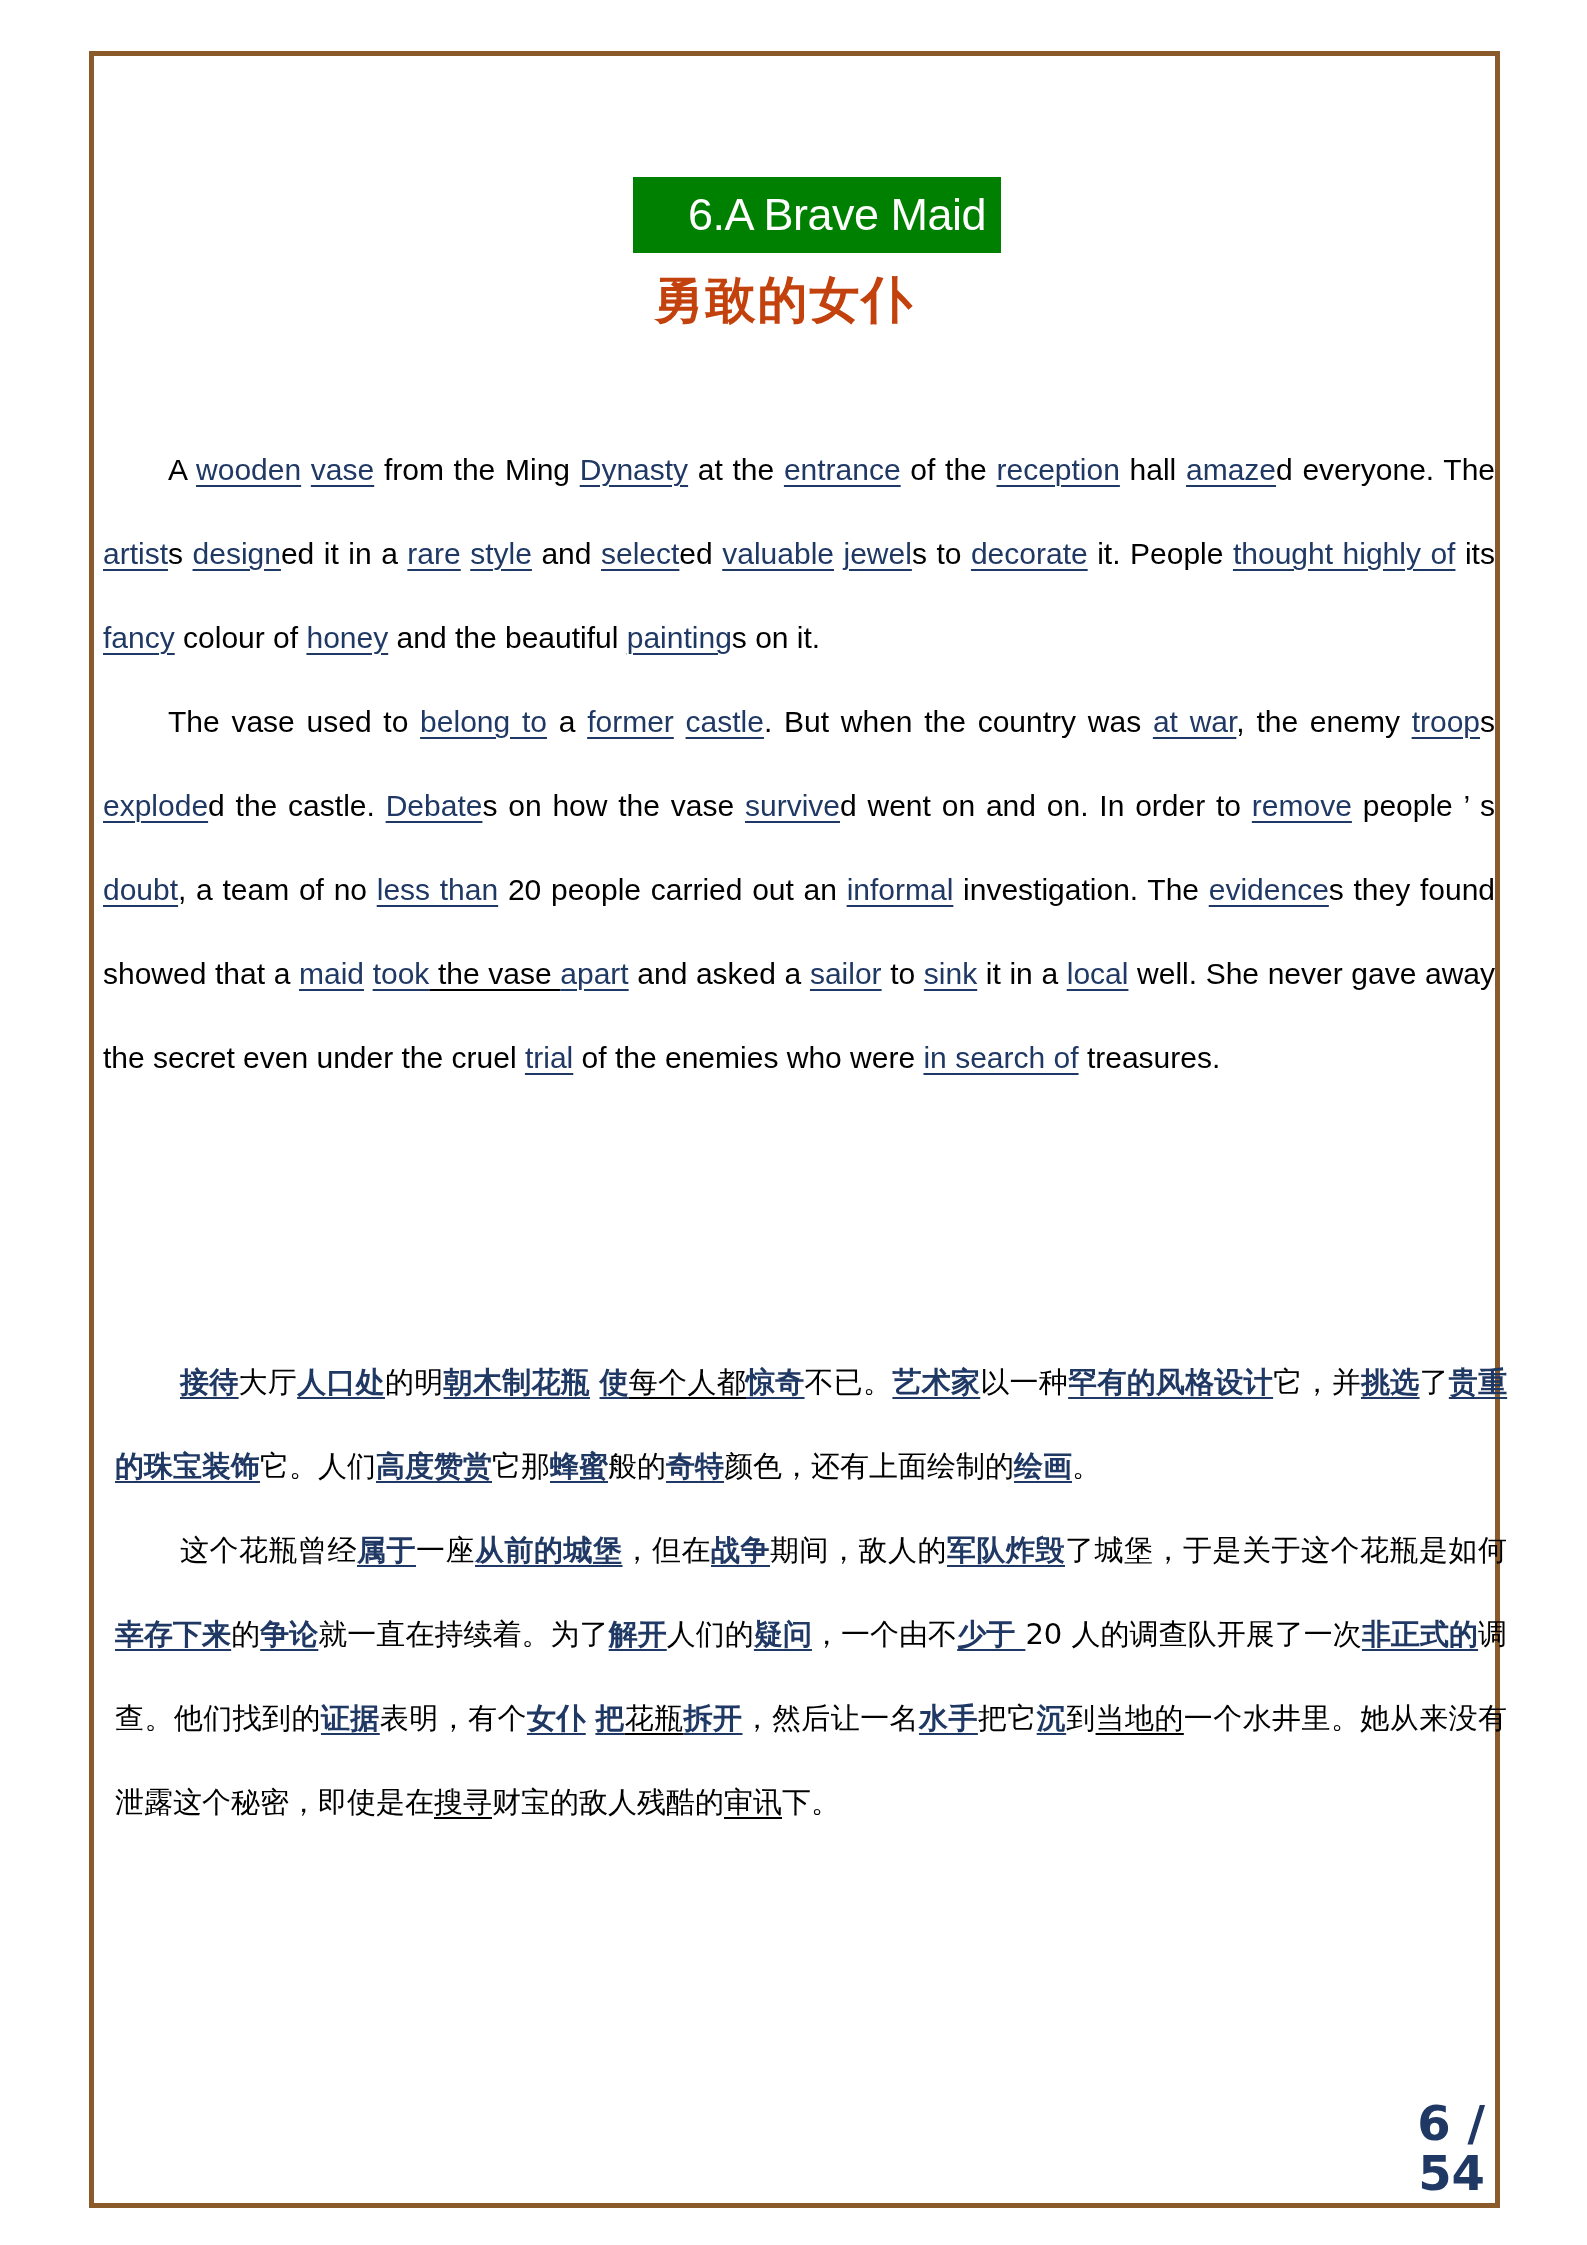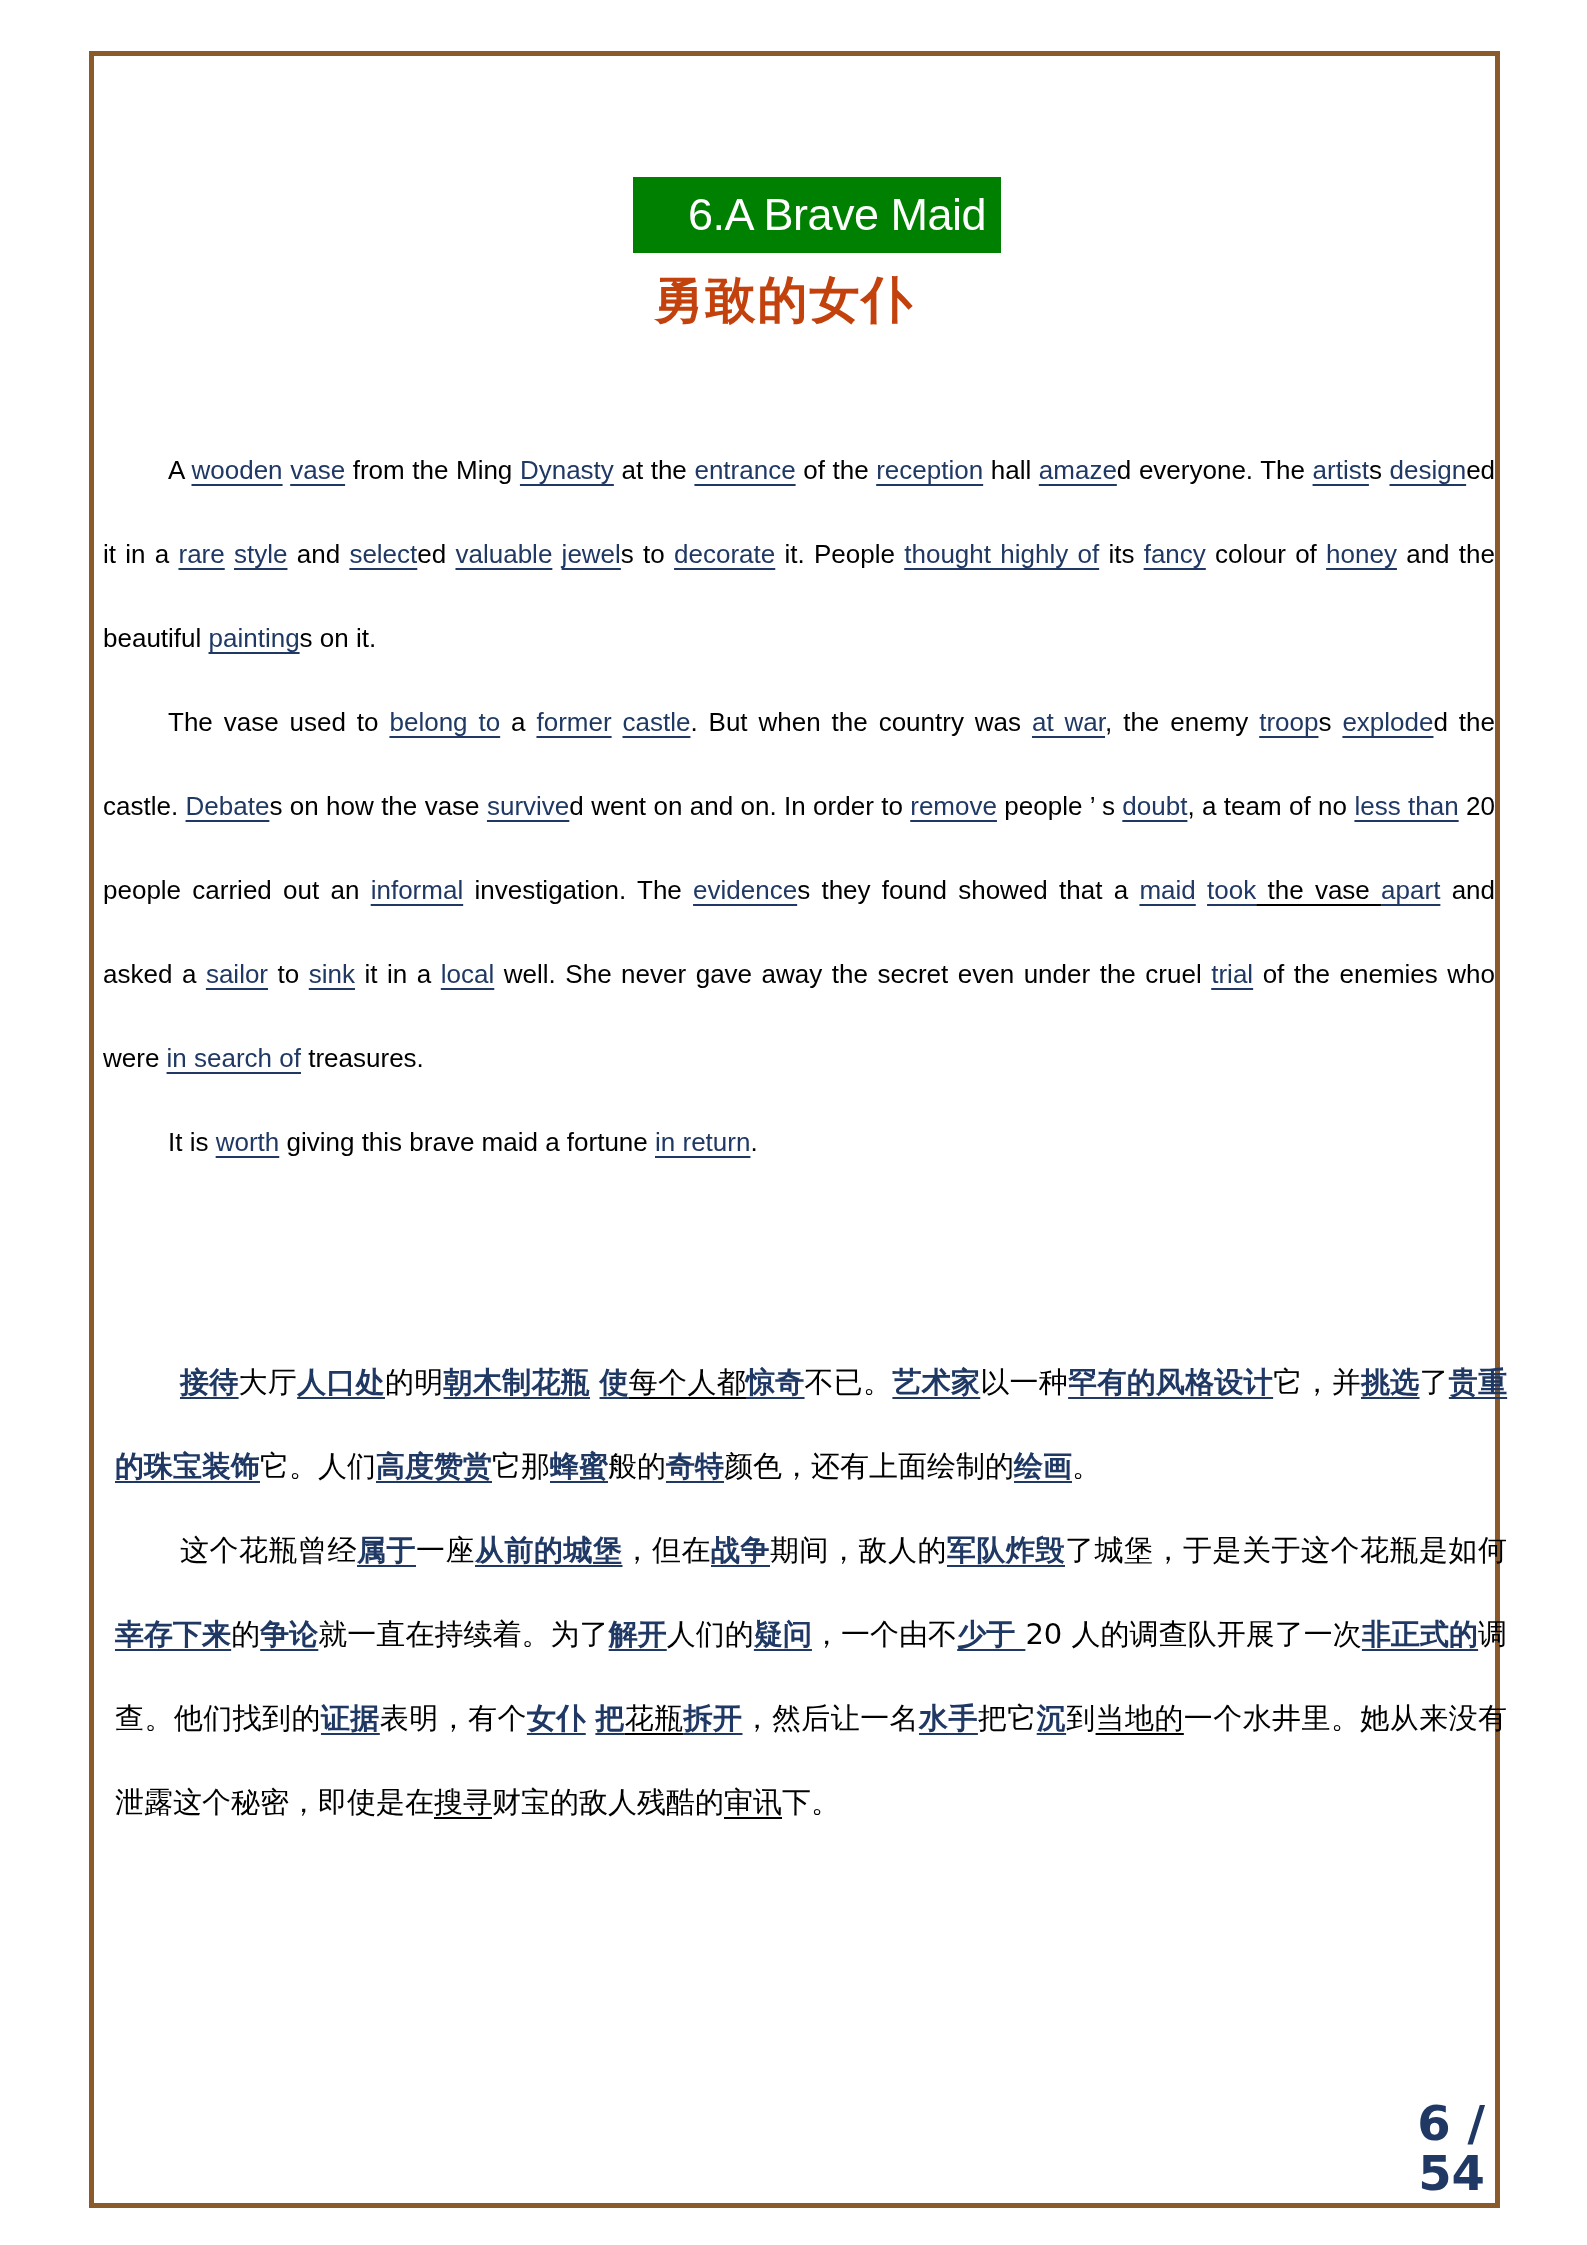--- a/index.html
+++ b/index.html
@@ -16,21 +16,21 @@
     font-family: "Liberation Sans", sans-serif; font-size: 45px; line-height: 76px;
     text-align: center; white-space: nowrap; letter-spacing: -0.5px; padding-left: 40px;
   }
   .title-cn {
     position: absolute; left: 0; width: 1567px; top: 268px; text-align: center;
     color: #c2410c; font-family: "DejaVu Sans", sans-serif; font-weight: bold;
     font-size: 50px; line-height: 64px; letter-spacing: 2px;
   }
   .body-en {
     position: absolute; left: 103px; top: 428px; width: 1392px;
-    font-family: "Liberation Sans", sans-serif; font-size: 26px; line-height: 84px; color: #000;
+    font-family: "Liberation Sans", sans-serif; font-size: 30px; line-height: 84px; color: #000;
   }
   .body-cn {
     position: absolute; left: 103px; top: 1340px; width: 1392px;
     font-family: "DejaVu Sans", sans-serif; font-size: 29px; line-height: 84px; color: #000; margin-left: 12px;
   }
   p { margin: 0; text-align: justify; text-indent: 65px; }
   .v { color: #1f3864; text-decoration: underline; text-decoration-color: #1f3864; text-decoration-thickness: 2px; text-underline-offset: 5px; }
   .vb { color: #1f3864; font-weight: bold; text-decoration: underline; text-decoration-thickness: 2px; text-underline-offset: 5px; }
   .u { text-decoration: underline; text-decoration-thickness: 2px; text-underline-offset: 5px; }
   .ub { font-weight: normal; text-decoration: underline; text-decoration-thickness: 2px; text-underline-offset: 5px; }
@@ -43,21 +43,20 @@
 <body>
 
 <div class="frame"></div>
 
 <div class="title-en">6.A Brave Maid</div>
 <div class="title-cn">勇敢的女仆</div>
 
 <div class="body-en">
   <p><span>A </span><span class="v">wooden</span><span> </span><span class="v">vase</span><span> from the Ming </span><span class="v">Dynasty</span><span> at the </span><span class="v">entrance</span><span> of the </span><span class="v">reception</span><span> hall </span><span class="v">amaze</span><span>d everyone. The </span><span class="v">artist</span><span>s </span><span class="v">design</span><span>ed it in a </span><span class="v">rare</span><span> </span><span class="v">style</span><span> and </span><span class="v">select</span><span>ed </span><span class="v">valuable</span><span> </span><span class="v">jewel</span><span>s to </span><span class="v">decorate</span><span> it. People </span><span class="v">thought highly of</span><span> its </span><span class="v">fancy</span><span> colour of </span><span class="v">honey</span><span> and the beautiful </span><span class="v">painting</span><span>s on it.</span></p>
   <p><span>The vase used to </span><span class="v">belong to</span><span> a </span><span class="v">former</span><span> </span><span class="v">castle</span><span>. But when the country was </span><span class="v">at war</span><span>, the enemy </span><span class="v">troop</span><span>s </span><span class="v">explode</span><span>d the castle. </span><span class="v">Debate</span><span>s on how the vase </span><span class="v">survive</span><span>d went on and on. In order to </span><span class="v">remove</span><span> people ’ s </span><span class="v">doubt</span><span>, a team of no </span><span class="v">less than</span><span> 20 people carried out an </span><span class="v">informal</span><span> investigation. The </span><span class="v">evidence</span><span>s they found showed that a </span><span class="v">maid</span><span> </span><span class="v">took</span><span class="u"> the vase </span><span class="v">apart</span><span> and asked a </span><span class="v">sailor</span><span> to </span><span class="v">sink</span><span> it in a </span><span class="v">local</span><span> well. She never gave away the secret even under the cruel </span><span class="v">trial</span><span> of the enemies who were </span><span class="v">in search of</span><span> treasures.</span></p>
-  <p><span>It is </span><span class="v">worth</span><span> giving this brave maid a fortune </span><span class="v">in return</span><span>.</span></p>
 </div>
 
 <div class="body-cn">
   <p><span class="vb">接待</span><span>大厅</span><span class="vb">人口处</span><span>的明</span><span class="vb">朝木制花瓶</span><span> </span><span class="vb">使</span><span class="u">每个人都</span><span class="vb">惊奇</span><span>不已。</span><span class="vb">艺术家</span><span>以一种</span><span class="vb">罕有的风格设计</span><span>它，并</span><span class="vb">挑选</span><span>了</span><span class="vb">贵重的珠宝装饰</span><span>它。人们</span><span class="vb">高度赞赏</span><span>它那</span><span class="vb">蜂蜜</span><span>般的</span><span class="vb">奇特</span><span>颜色，还有上面绘制的</span><span class="vb">绘画</span><span>。</span></p>
   <p><span>这个花瓶曾经</span><span class="vb">属于</span><span>一座</span><span class="vb">从前的城堡</span><span>，但在</span><span class="vb">战争</span><span>期间，敌人的</span><span class="vb">军队炸毁</span><span>了城堡，于是关于这个花瓶是如何</span><span class="vb">幸存下来</span><span>的</span><span class="vb">争论</span><span>就一直在持续着。为了</span><span class="vb">解开</span><span>人们的</span><span class="vb">疑问</span><span>，一个由不</span><span class="vb">少于 </span><span>20 人的调查队开展了一次</span><span class="vb">非正式的</span><span>调查。他们找到的</span><span class="vb">证据</span><span>表明，有个</span><span class="vb">女仆</span><span> </span><span class="vb">把</span><span class="ub">花瓶</span><span class="vb">拆开</span><span>，然后让一名</span><span class="vb">水手</span><span>把它</span><span class="vb">沉</span><span>到</span><span class="ub">当地的</span><span>一个水井里。她从来没有泄露这个秘密，即使是在</span><span class="ub">搜寻</span><span>财宝的敌人残酷的</span><span class="ub">审讯</span><span>下。</span></p>
 </div>
 
 <div class="page-num">6 / 54</div>
 
 </body></html>

